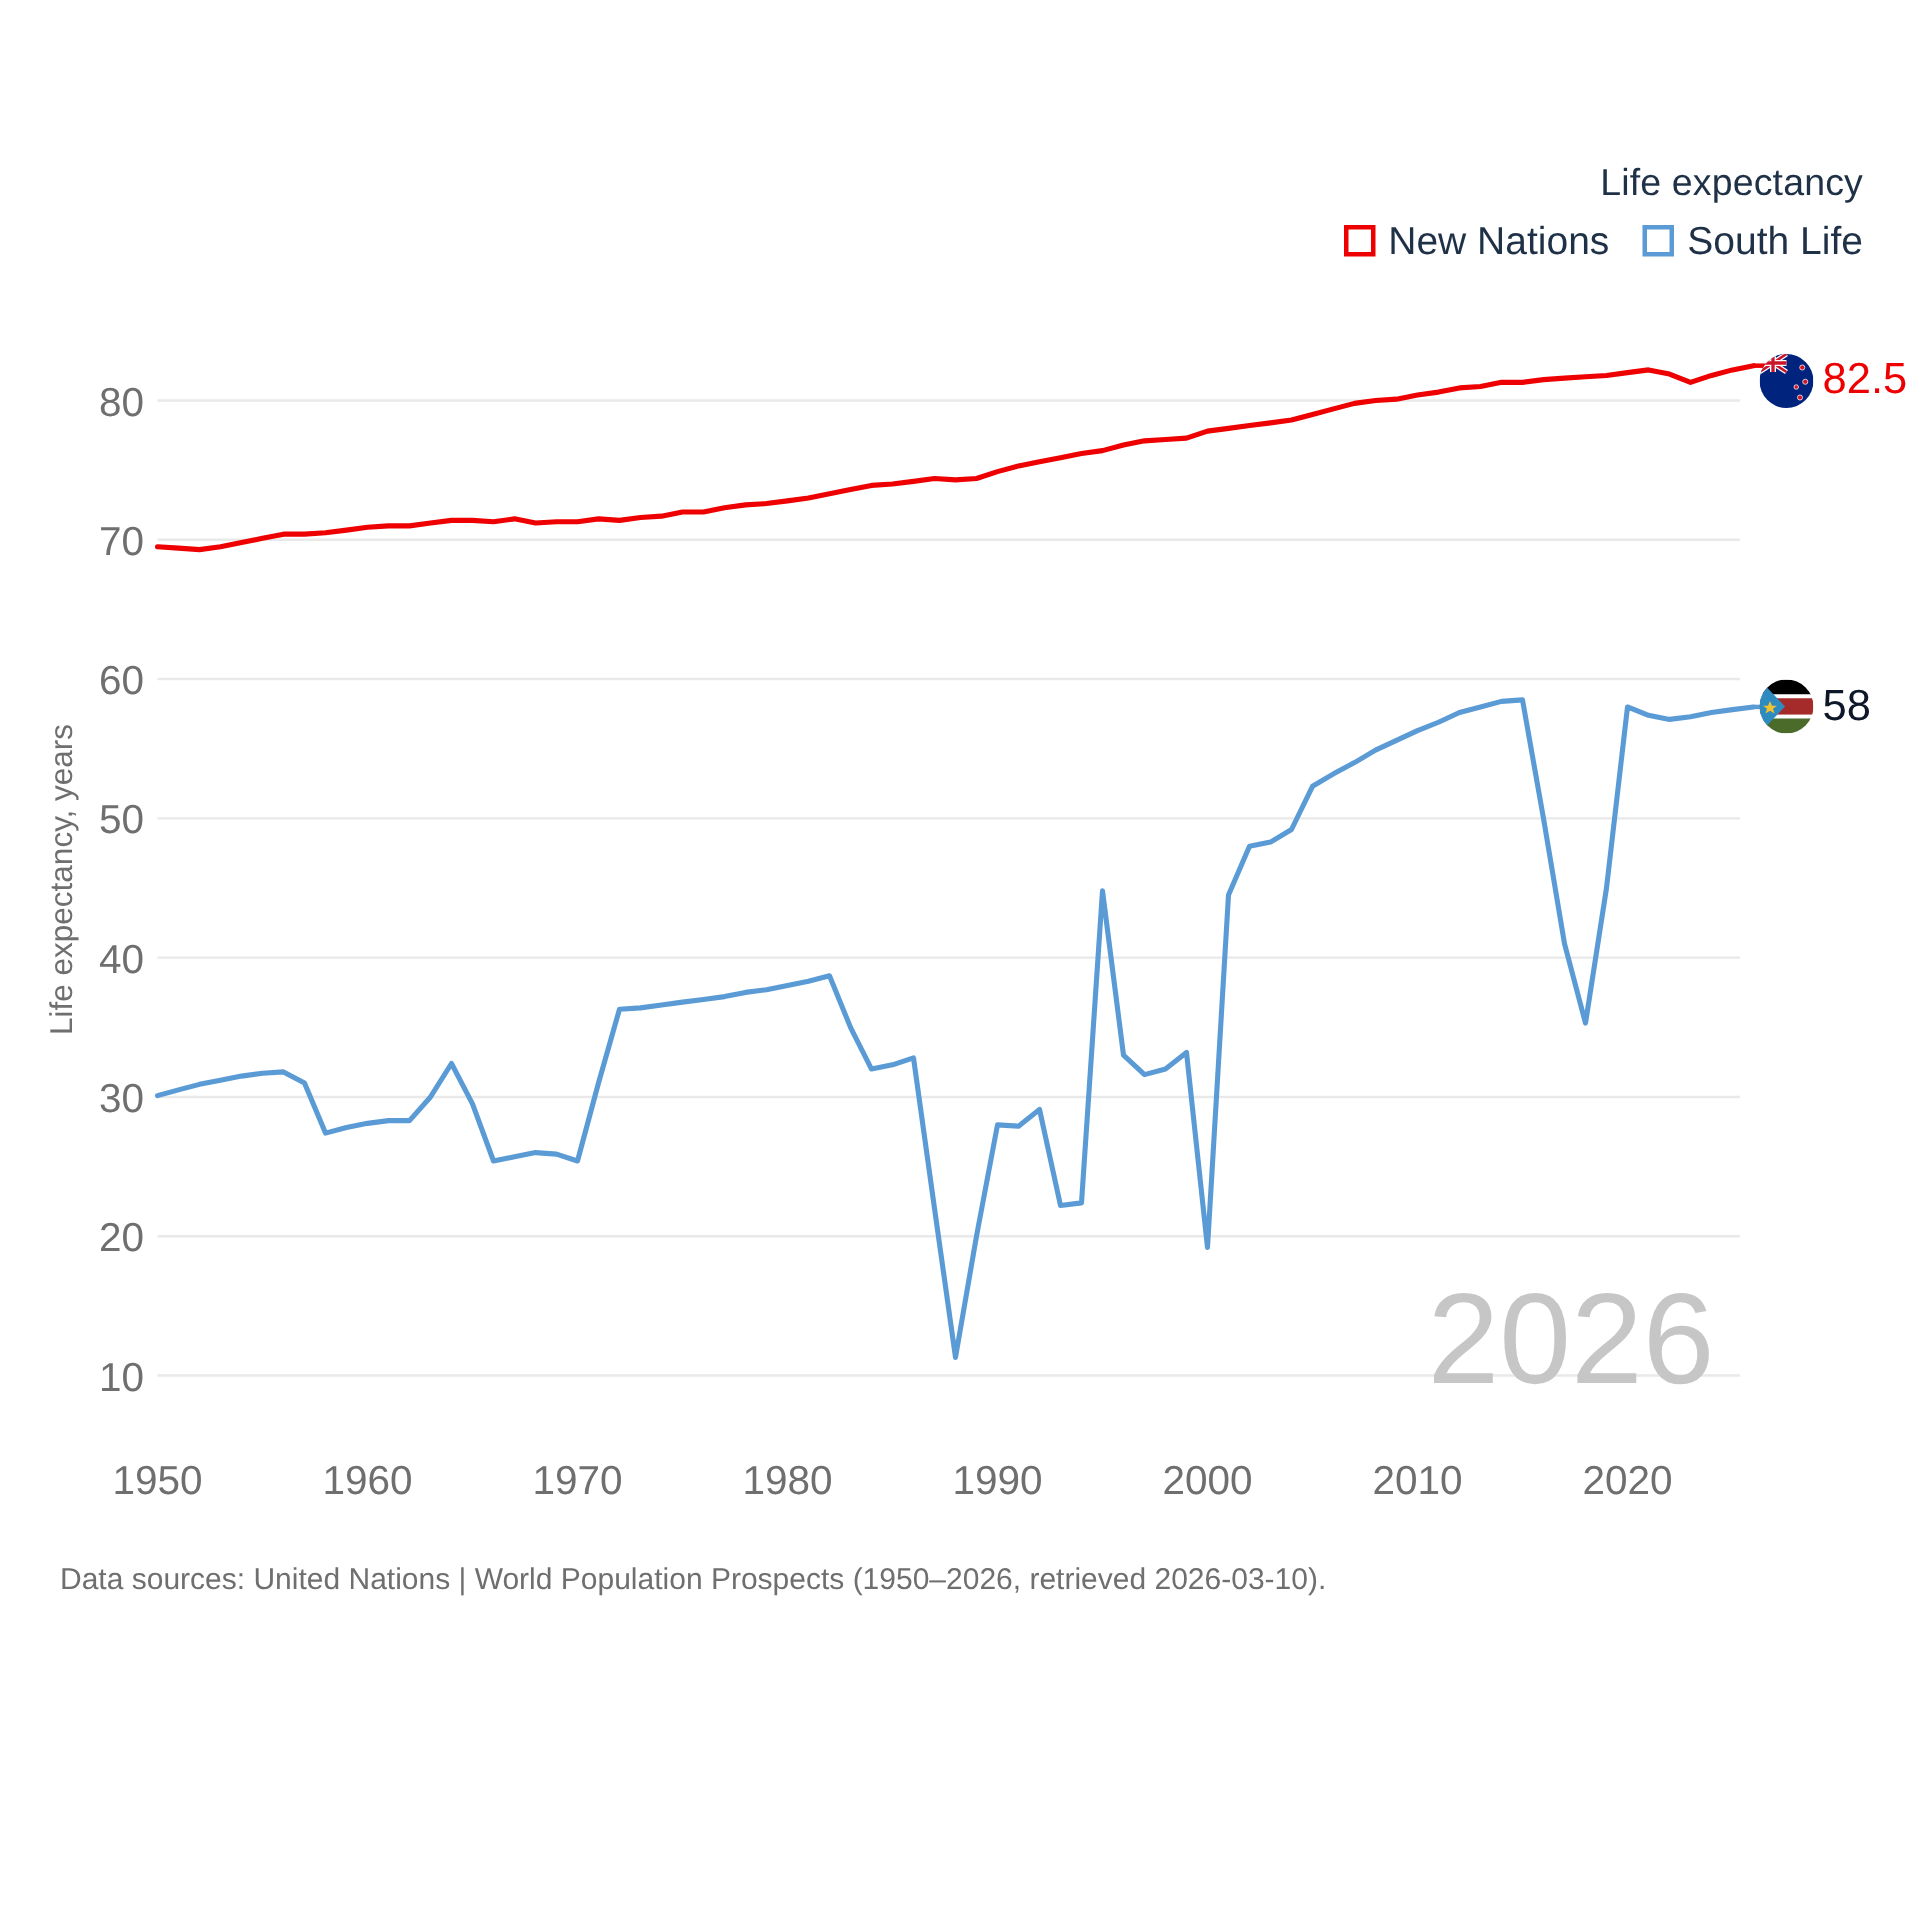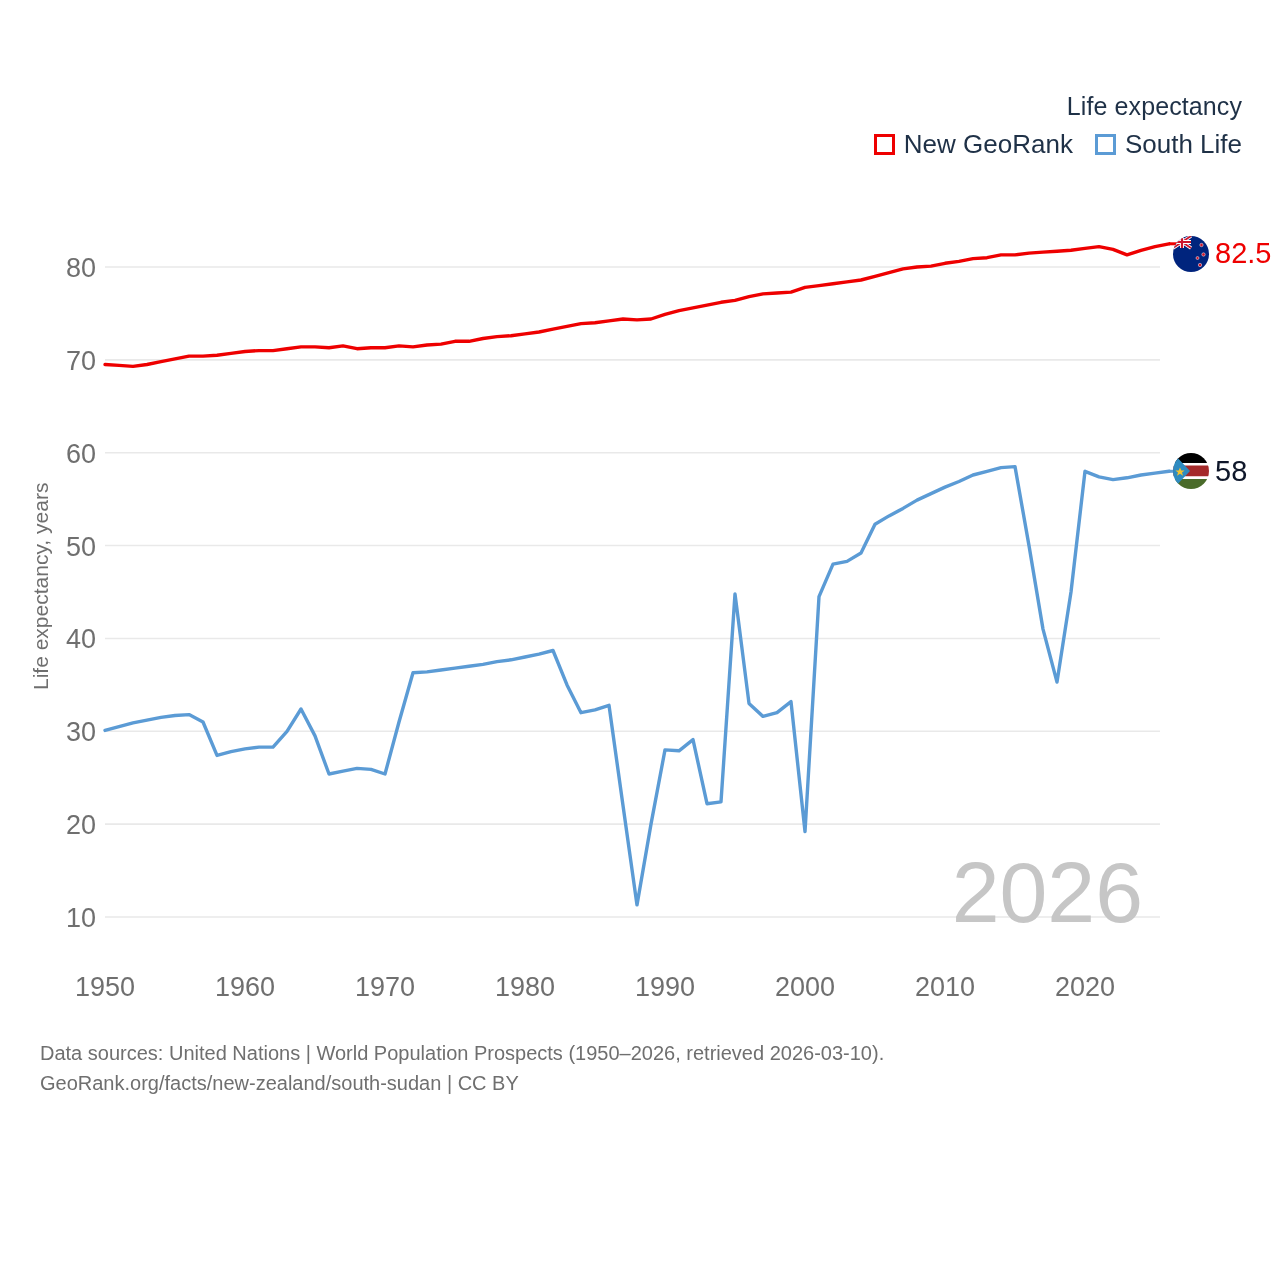--- a/index.html
+++ b/index.html
@@ -26,20 +26,21 @@
     right: 38px;
     top: 92px;
     text-align: right;
   }
   .legend-title {
     font-size: 25px;
     color: #1f3147;
     letter-spacing: 0.1px;
     margin-bottom: 8px;
     white-space: nowrap;
+    margin-top: 16px;
   }
   .legend-entries {
     display: flex;
     flex-direction: row;
     justify-content: flex-end;
     align-items: center;
     gap: 22px;
     white-space: nowrap;
   }
   .legend-entry {
@@ -135,21 +136,21 @@
 </head>
 <body>
 
 <div id="root">
 
   <div class="legend">
     <div class="legend-title">Life expectancy</div>
     <div class="legend-entries">
       <div class="legend-entry">
         <span class="legend-swatch" id="sw0" style="border-color: rgb(238, 0, 0);"></span>
-        <span class="legend-label">New GeoRank</span>
+        <span class="legend-label">New Nations</span>
       </div>
       <div class="legend-entry">
         <span class="legend-swatch" id="sw1" style="border-color: rgb(91, 155, 213);"></span>
         <span class="legend-label">South Life</span>
       </div>
     </div>
   </div>
 
   <div class="plot">
     <svg class="chart" id="chart-svg" width="1280" height="1010">
@@ -226,16 +227,15 @@
         <rect x="0" y="26" width="36" height="10" fill="#4a6b2a"></rect>
         <polygon points="0,0 17,18 0,36" fill="#2e8bc0"></polygon>
         <polygon points="7,14.4 8.3,17.5 11.6,17.5 9,19.5 10,22.7 7,20.8 4,22.7 5,19.5 2.4,17.5 5.7,17.5" fill="#f2c230"></polygon>
       </svg>
     </span>
     <span class="endmark-value" id="val-ss" style="color: #0f172a;">58</span>
   </div>
 
   <div class="footer">
     <div class="footer-line">Data sources: United Nations | World Population Prospects (1950–2026, retrieved 2026-03-10).</div>
-    <div class="footer-line">GeoRank.org/facts/new-zealand/south-sudan | CC BY</div>
   </div>
 
 </div>
 
 </body></html>

